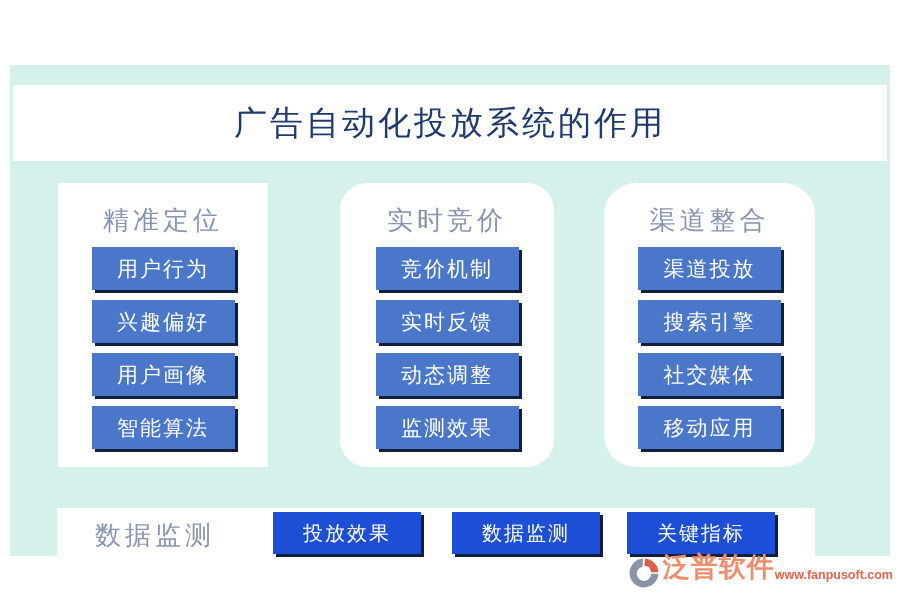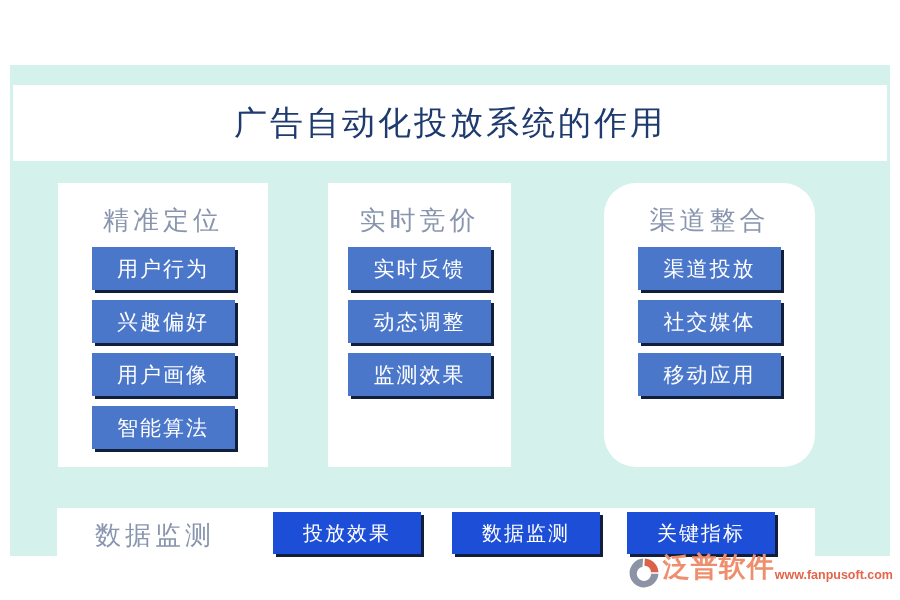--- a/index.html
+++ b/index.html
@@ -23,21 +23,21 @@
   .title-text {
     font-size: 33px; color: #1e3a6e; letter-spacing: 3px; font-weight: 500;
   }
 
   .card {
     position: absolute; top: 183px; height: 284px;
     background: #ffffff;
     display: flex; flex-direction: column; align-items: center;
   }
   .card-1 { left: 58px;  width: 210px; }
-  .card-2 { left: 328px; width: 183px; }
+  .card-2 { left: 340px; width: 214px; border-radius: 27px; }
   .card-3 { left: 604px; width: 211px; border-radius: 32px; }
 
   .card-header {
     margin-top: 20px; height: 36px; line-height: 36px;
     font-size: 26px; color: #8995ae; letter-spacing: 4px;
     margin-bottom: 8px;
   }
 
   .chip {
     width: 143px; height: 43px; margin-bottom: 10px;
@@ -98,28 +98,30 @@
   <div class="card card-1">
     <div class="card-header">精准定位</div>
     <div class="chip">用户行为</div>
     <div class="chip">兴趣偏好</div>
     <div class="chip">用户画像</div>
     <div class="chip">智能算法</div>
   </div>
 
   <div class="card card-2">
     <div class="card-header">实时竞价</div>
+    <div class="chip">竞价机制</div>
     <div class="chip">实时反馈</div>
     <div class="chip">动态调整</div>
     <div class="chip">监测效果</div>
   </div>
 
   <div class="card card-3">
     <div class="card-header">渠道整合</div>
     <div class="chip">渠道投放</div>
+    <div class="chip">搜索引擎</div>
     <div class="chip">社交媒体</div>
     <div class="chip">移动应用</div>
   </div>
 
   <div class="bottom-bar">
     <div class="bottom-label">数据监测</div>
     <div class="bottom-chip bottom-chip-1">投放效果</div>
     <div class="bottom-chip bottom-chip-2">数据监测</div>
     <div class="bottom-chip bottom-chip-3">关键指标</div>
   </div>

